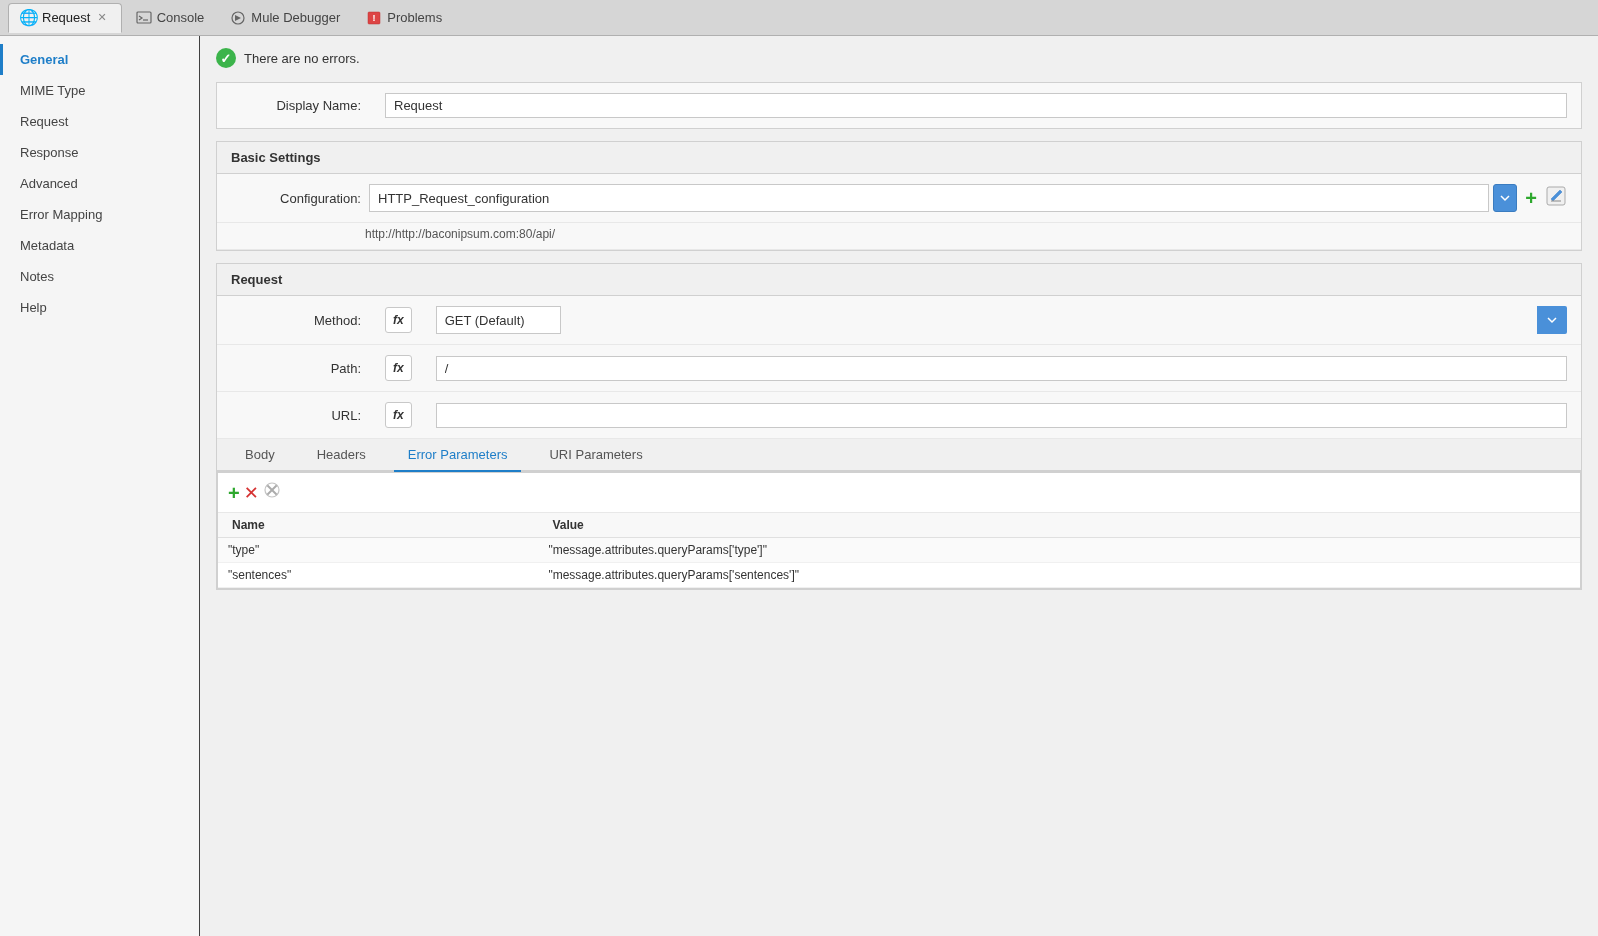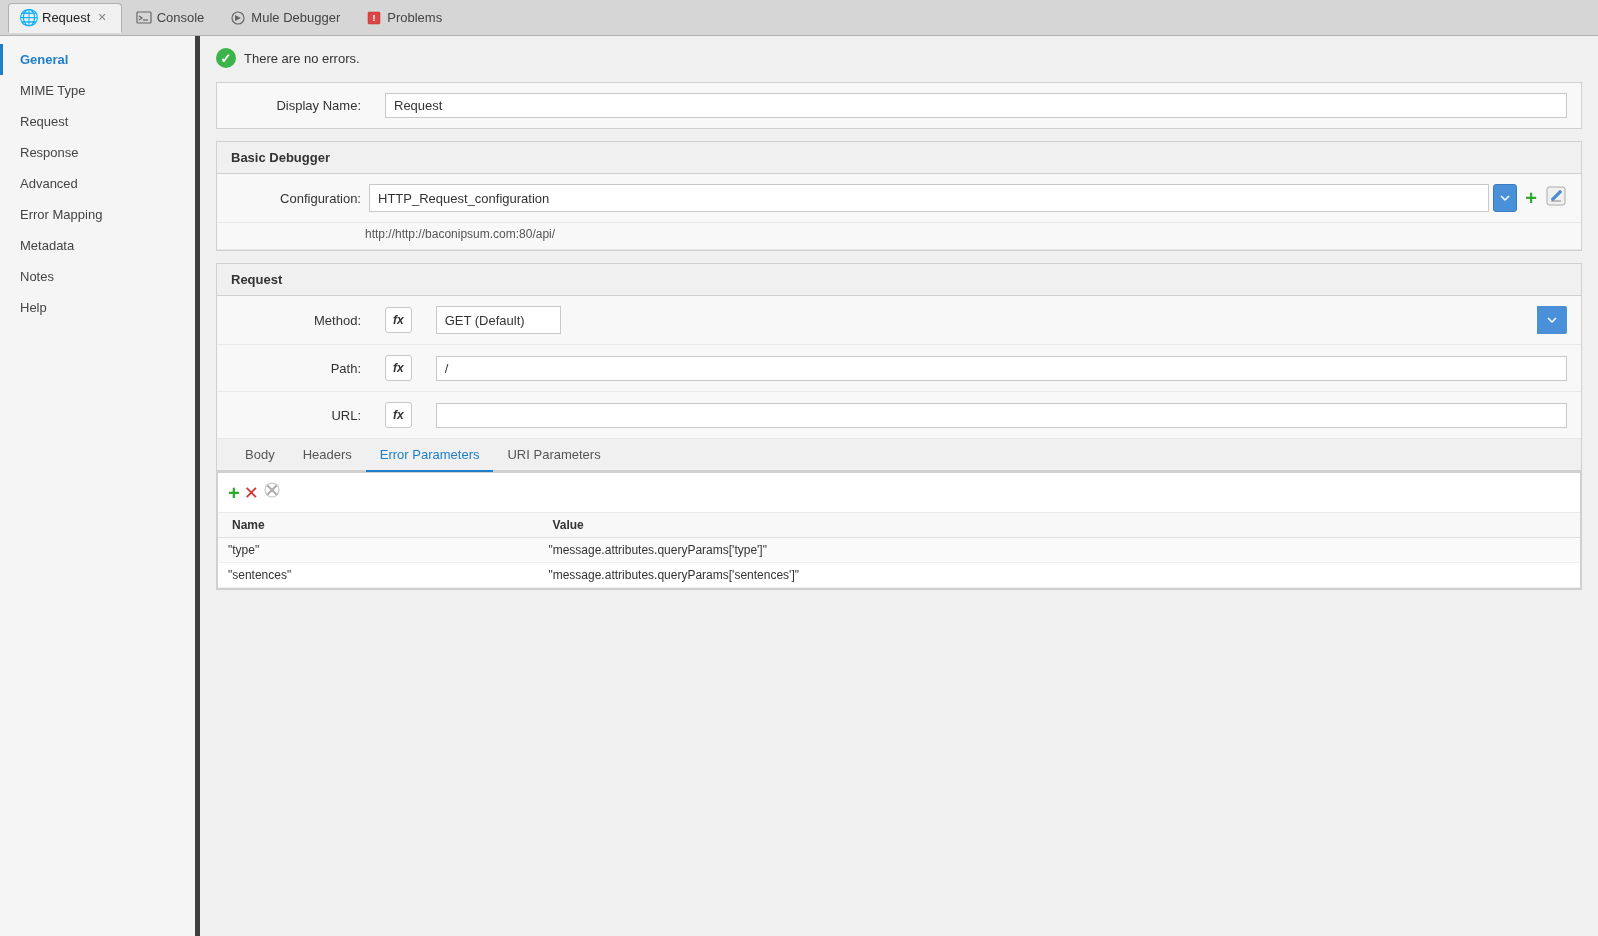--- a/index.html
+++ b/index.html
@@ -55,21 +55,21 @@
     .main-layout {
       display: flex;
       height: calc(936px - 36px);
       overflow: hidden;
     }
 
     
     .sidebar {
       width: 200px;
       background: #f5f5f5;
-      border-right: 5px solid #404040;
+      border-right: 1px solid #404040;
       padding: 8px 0;
       flex-shrink: 0;
     }
     .sidebar-item {
       padding: 8px 16px 8px 20px;
       cursor: pointer;
       color: #444;
       font-size: 13px;
       position: relative;
     }
@@ -269,21 +269,21 @@
       pointer-events: none;
       border-radius: 0 2px 2px 0;
     }
 
     
     .param-tabs {
       display: flex;
       border-bottom: 2px solid #d0d0d0;
       margin-bottom: 0;
       padding: 0 14px;
-      gap: 0;
+      gap: 14px;
       background: #f0f0f0;
     }
     .param-tab {
       padding: 8px 14px;
       cursor: pointer;
       font-size: 13px;
       color: #555;
       border-bottom: 2px solid transparent;
       margin-bottom: -2px;
     }
@@ -439,21 +439,21 @@
     </div>
 
     <div class="form-section">
       <div class="form-row">
         <span class="form-label">Display Name:</span>
         <input class="form-input" type="text" value="Request" style="">
       </div>
     </div>
 
     <div class="form-section">
-      <div class="section-header">Basic Debugger</div>
+      <div class="section-header">Basic Settings</div>
 
       <div class="config-row">
         <span class="form-label">Configuration:</span>
         <div class="config-select-wrap">
           <input class="config-select" type="text" value="HTTP_Request_configuration" style="">
           <div class="select-arrow-btn">
             <svg width="12" height="12" viewBox="0 0 12 12">
               <path d="M2 4 L6 8 L10 4" stroke="white" stroke-width="1.5" fill="none"></path>
             </svg>
           </div>

